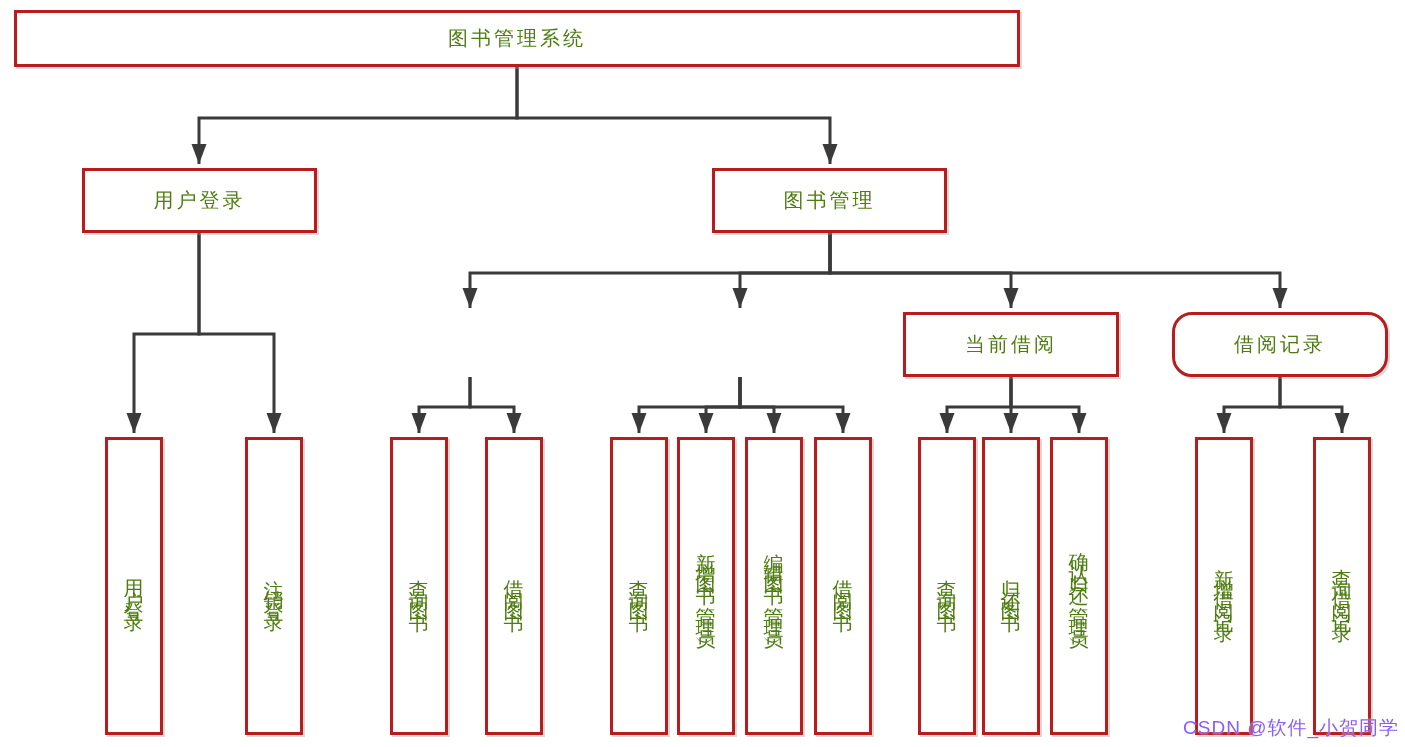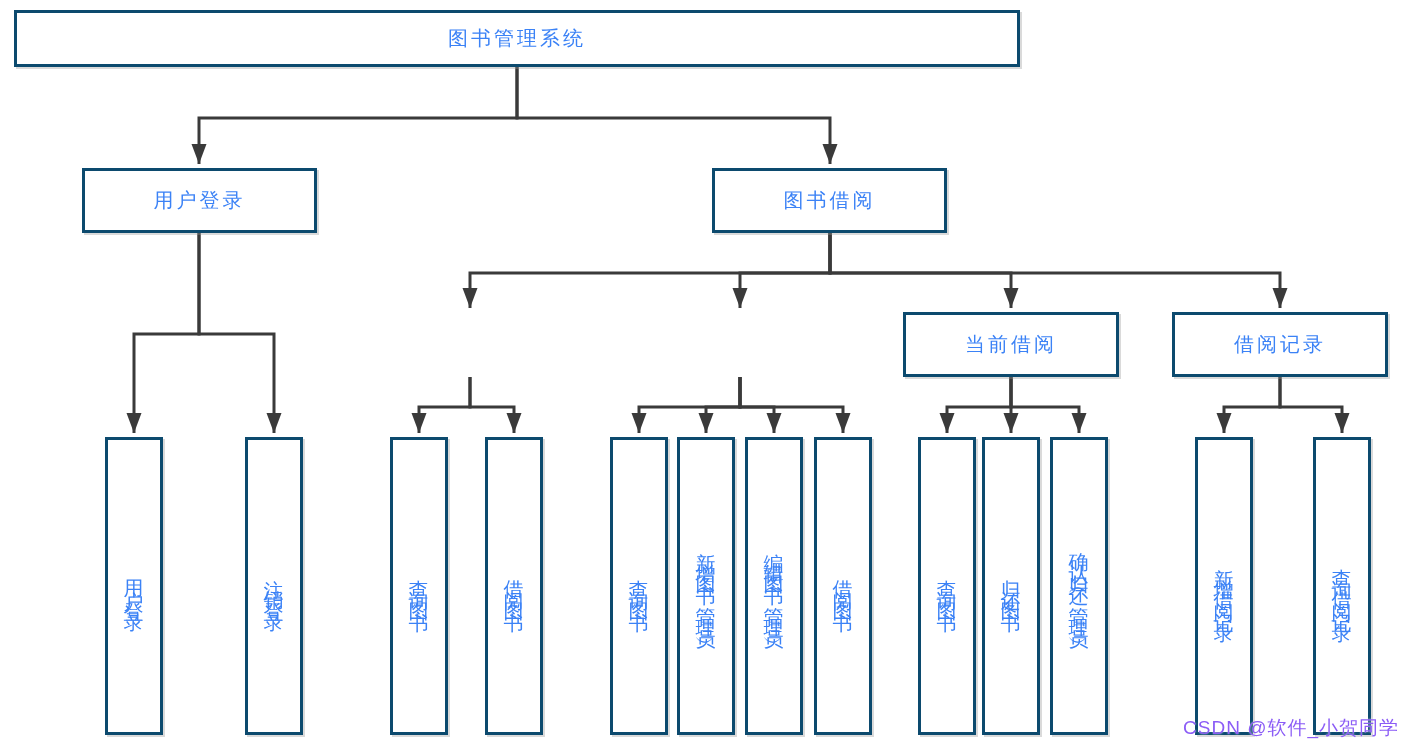--- a/index.html
+++ b/index.html
@@ -6,23 +6,23 @@
   .canvas {
     position:relative;
     width:1405px; height:747px;
     background:#ffffff;
     font-family:"Liberation Sans", sans-serif;
     overflow:hidden;
   }
   .connectors { position:absolute; left:0; top:0; width:1405px; height:747px; }
   .node {
     position:absolute; box-sizing:border-box;
-    border:3px solid #0c4a6e; background:#ffffff;
+    border:3px solid #b91c1c; background:#ffffff;
     display:flex; align-items:center; justify-content:center;
-    color:#3b82f6;
+    color:#4d7c0f;
     box-shadow:2px 2px 0 rgba(150,150,150,0.35);
     z-index:2;
   }
   .node.h { font-size:20px; letter-spacing:3px; white-space:nowrap; }
   .node.root-box { font-size:20px; }
   .node.v {
     writing-mode:vertical-rl; text-orientation:mixed;
     font-size:20px; letter-spacing:11px; line-height:1;
   }
   .watermark {
@@ -68,24 +68,24 @@
       <path d="M1011,377 V407 H1079 V433"></path>
 
       <path d="M1280,377 V407 H1224 V433"></path>
       <path d="M1280,377 V407 H1342 V433"></path>
     </g>
   </svg>
 
   <div class="node h root-box" style="left:14px; top:10px; width:1006px; height:57px;">图书管理系统</div>
 
   <div class="node h" style="left:82px; top:168px; width:235px; height:65px;">用户登录</div>
-  <div class="node h" style="left:712px; top:168px; width:235px; height:65px;">图书借阅</div>
+  <div class="node h" style="left:712px; top:168px; width:235px; height:65px;">图书管理</div>
 
   <div class="node h" style="left:903px; top:312px; width:216px; height:65px;">当前借阅</div>
-  <div class="node h" style="left:1172px; top:312px; width:216px; height:65px;">借阅记录</div>
+  <div class="node h" style="left:1172px; top:312px; width:216px; height:65px;border-radius:20px;">借阅记录</div>
 
   <div class="node v" style="left:105px; top:437px; width:58px; height:298px;">用户登录</div>
   <div class="node v" style="left:245px; top:437px; width:58px; height:298px;">注销登录</div>
 
   <div class="node v" style="left:390px; top:437px; width:58px; height:298px;">查询图书</div>
   <div class="node v" style="left:485px; top:437px; width:58px; height:298px;">借阅图书</div>
 
   <div class="node v" style="left:610px; top:437px; width:58px; height:298px;">查询图书</div>
   <div class="node v" style="left:677px; top:437px; width:58px; height:298px;">新增图书（管理员）</div>
   <div class="node v" style="left:745px; top:437px; width:58px; height:298px;">编辑图书（管理员）</div>

